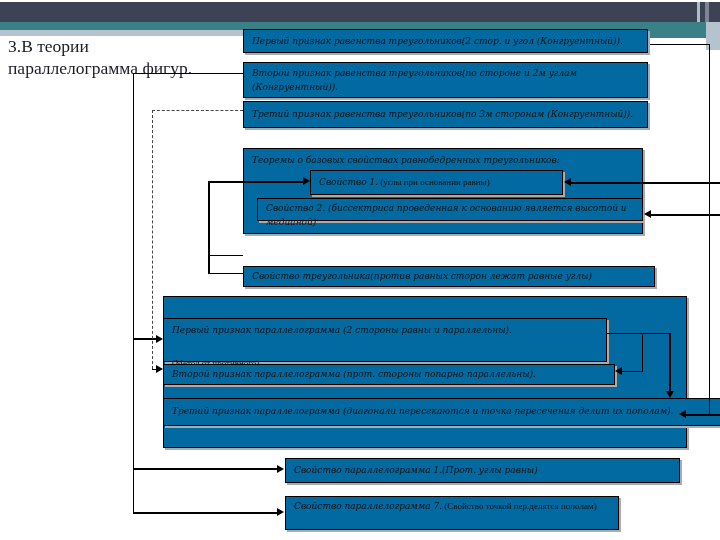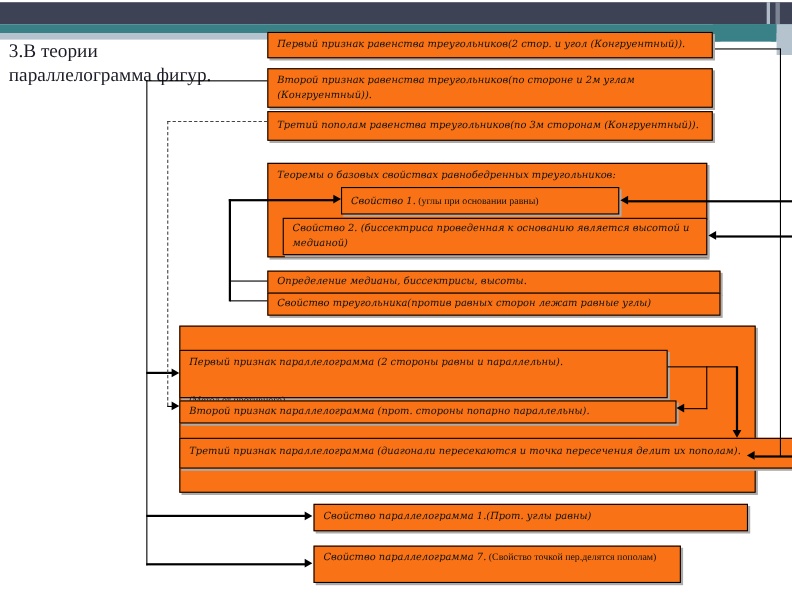--- a/index.html
+++ b/index.html
@@ -2,21 +2,21 @@
 <html><head>
 <meta charset="utf-8">
 <style>
   html,body{margin:0;padding:0;background:#fff;}
   #slide{position:relative;width:720px;height:540px;background:#fff;overflow:hidden;
          font-family:"DejaVu Serif",serif;}
   .abs{position:absolute;}
   
   .bar{position:absolute;left:0;width:720px;}
   
-  .fbox{position:absolute;background:#f97316;border:1px solid #000;
+  .fbox{position:absolute;background:#0369a1;border:1px solid #000;
         box-shadow:2px 2px 0 #ababab;font-style:italic;font-size:9px;color:#111;
         padding:0 8px;box-sizing:border-box;line-height:1.55;}
   .upright{font-style:normal;font-family:"Liberation Serif",serif;margin-top:12px;}
   
   .hl{position:absolute;height:1px;background:#000;}
   .hl2{position:absolute;height:2px;background:#000;}
   .vl{position:absolute;width:1px;background:#000;}
   .vl2{position:absolute;width:2px;background:#000;}
   .dash-h{position:absolute;height:0;border-top:1px dashed #444;}
   .dash-v{position:absolute;width:0;border-left:1px dashed #444;}
@@ -46,36 +46,33 @@
     <div>параллелограмма фигур.</div>
   </div>
 
   <div class="fbox" style="left:243px;top:29px;width:405px;height:24px;padding-top:5px;">
     <span>Первый признак равенства треугольников(2 стор. и угол (Конгруентный)).</span>
   </div>
   <div class="fbox" style="left:243px;top:62px;width:405px;height:36px;padding-top:4px;">
     <span>Второй признак равенства треугольников(по стороне и 2м углам (Конгруентный)).</span>
   </div>
   <div class="fbox" style="left:243px;top:101px;width:405px;height:27px;padding-top:6px;">
-    <span>Третий пополам равенства треугольников(по 3м сторонам (Конгруентный)).</span>
+    <span>Третий признак равенства треугольников(по 3м сторонам (Конгруентный)).</span>
   </div>
 
   <div class="fbox" style="left:243px;top:148px;width:400px;height:86px;padding-top:5px;">
     <span>Теоремы о базовых свойствах равнобедренных треугольников:</span>
   </div>
   <div class="fbox" style="left:310px;top:170px;width:253px;height:25px;padding-top:5px;">
     <span>Свойство 1.</span><span class="upright"> (углы при основании равны)</span>
   </div>
-  <div class="fbox" style="left:257px;top:198px;width:386px;height:34px;padding-top:3px;">
+  <div class="fbox" style="left:257px;top:198px;width:386px;height:23px;padding-top:3px;">
     <span>Свойство 2. (биссектриса проведенная к основанию является высотой и медианой)</span>
   </div>
 
-  <div class="fbox" style="left:243px;top:246px;width:412px;height:21px;padding-top:3px;">
-    <span>Определение медианы, биссектрисы, высоты.</span>
-  </div>
   <div class="fbox" style="left:243px;top:266px;width:412px;height:21px;padding-top:3px;">
     <span>Свойство треугольника(против равных сторон лежат равные углы)</span>
   </div>
 
   <div class="fbox" style="left:163px;top:296px;width:524px;height:152px;">
     <div class="abs" style="left:37px;top:5px;margin-top:42px;">Признаки параллелограмма :</div>
   </div>
   <div class="fbox" style="left:163px;top:318px;width:444px;height:44px;">
     <div class="abs" style="left:8px;top:5px;width:420px;">Первый признак параллелограмма (2 стороны равны и параллельны).</div>
     <div class="abs upright" style="left:8px;top:26px;width:420px;">(Метод от противного)</div>

